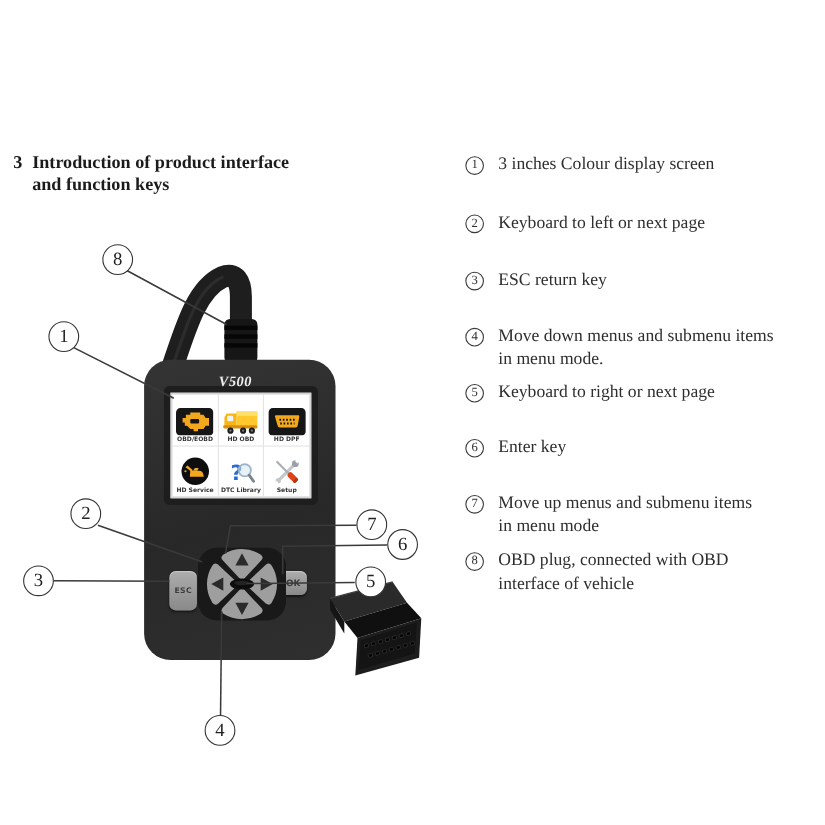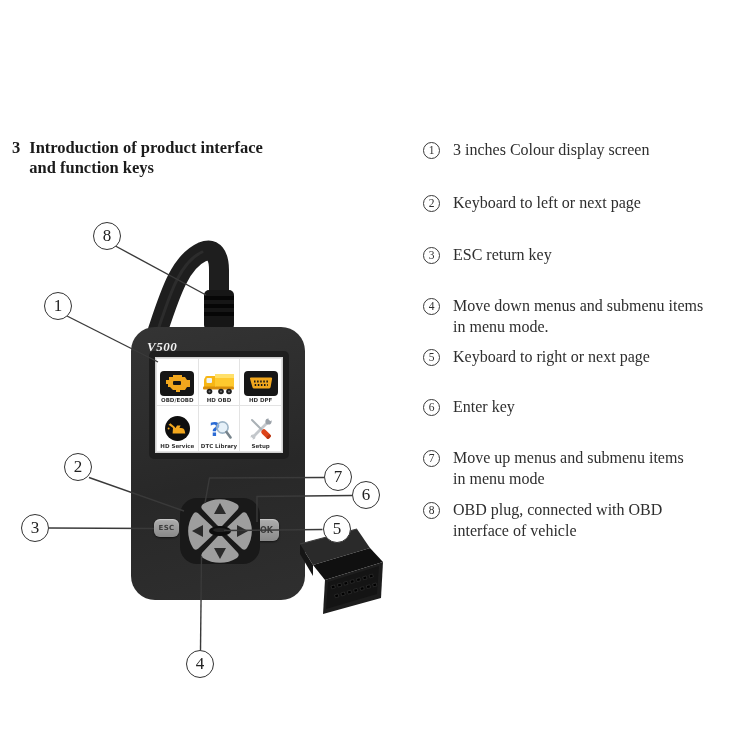--- a/index.html
+++ b/index.html
@@ -19,35 +19,35 @@
   .ltext{margin-left:13px;width:302px;font-size:16px;line-height:20.5px;color:#2e2e2e;white-space:pre-line;}
 
   
   .cable-svg{position:absolute;left:128px;top:228px;z-index:1;}
   .trim{position:absolute;left:127px;top:323px;width:182px;height:281px;border-radius:28px;
         background:linear-gradient(150deg,#c04636 0%,#98it2 0,#9b3227 55%,#b03a2c 100%);z-index:2;}
   .body{position:absolute;left:131px;top:327px;width:174px;height:273px;border-radius:24px;
         background:linear-gradient(165deg,#343434 0%,#282828 55%,#2f2f2f 100%);z-index:3;}
   .bezel{position:absolute;left:149px;top:351px;width:140px;height:108px;background:#1e1e1e;
          border-radius:5px;z-index:3;}
-  .model{position:absolute;left:147px;top:339px;width:134px;text-align:left;color:#f1f1f1;
+  .model{position:absolute;left:147px;top:339px;width:134px;text-align:center;color:#f1f1f1;
          font-style:italic;font-weight:bold;font-size:13px;letter-spacing:.5px;z-index:4;}
   .screen{position:absolute;left:155px;top:357px;width:128px;height:96px;box-sizing:border-box;
           background:#e3e3e3;border:1px solid #d0d0d0;display:grid;
           grid-template-columns:1fr 1fr 1fr;grid-template-rows:1fr 1fr;gap:1px;padding:1px;z-index:4;}
   .tile{background:#ffffff;display:flex;flex-direction:column;align-items:center;
         justify-content:flex-end;padding-bottom:2px;overflow:hidden;}
   .tile svg{margin-bottom:1px;flex:none;}
   .tlabel{font-family:"DejaVu Sans",sans-serif;font-size:5.5px;font-weight:bold;color:#333;line-height:6px;}
 
   .btn{position:absolute;border-radius:6px;background:linear-gradient(180deg,#adadad,#898989);
        color:#3d3d3d;font-family:"DejaVu Sans",sans-serif;font-weight:bold;display:flex;
        align-items:center;justify-content:center;z-index:4;
        box-shadow:inset 0 1px 1px rgba(255,255,255,.35),0 1px 2px rgba(0,0,0,.55);}
-  .esc{left:154px;top:519px;width:25px;height:18px;font-size:7px;letter-spacing:.3px;}
+  .esc{left:154px;top:519px;width:25px;height:36px;font-size:7px;letter-spacing:.3px;}
   .ok{left:254px;top:519px;width:25px;height:22px;font-size:8px;}
   .dpad-svg{position:absolute;left:179px;top:497px;z-index:4;}
   .plug-svg{position:absolute;left:295px;top:520px;z-index:5;}
 
   
   .lines-svg{position:absolute;left:0;top:0;z-index:6;pointer-events:none;}
   .co{position:absolute;width:28px;height:28px;box-sizing:border-box;border:1.6px solid #333;
       border-radius:50%;background:#fff;display:flex;align-items:center;justify-content:center;
       font-size:17px;color:#222;z-index:7;}
 </style>

